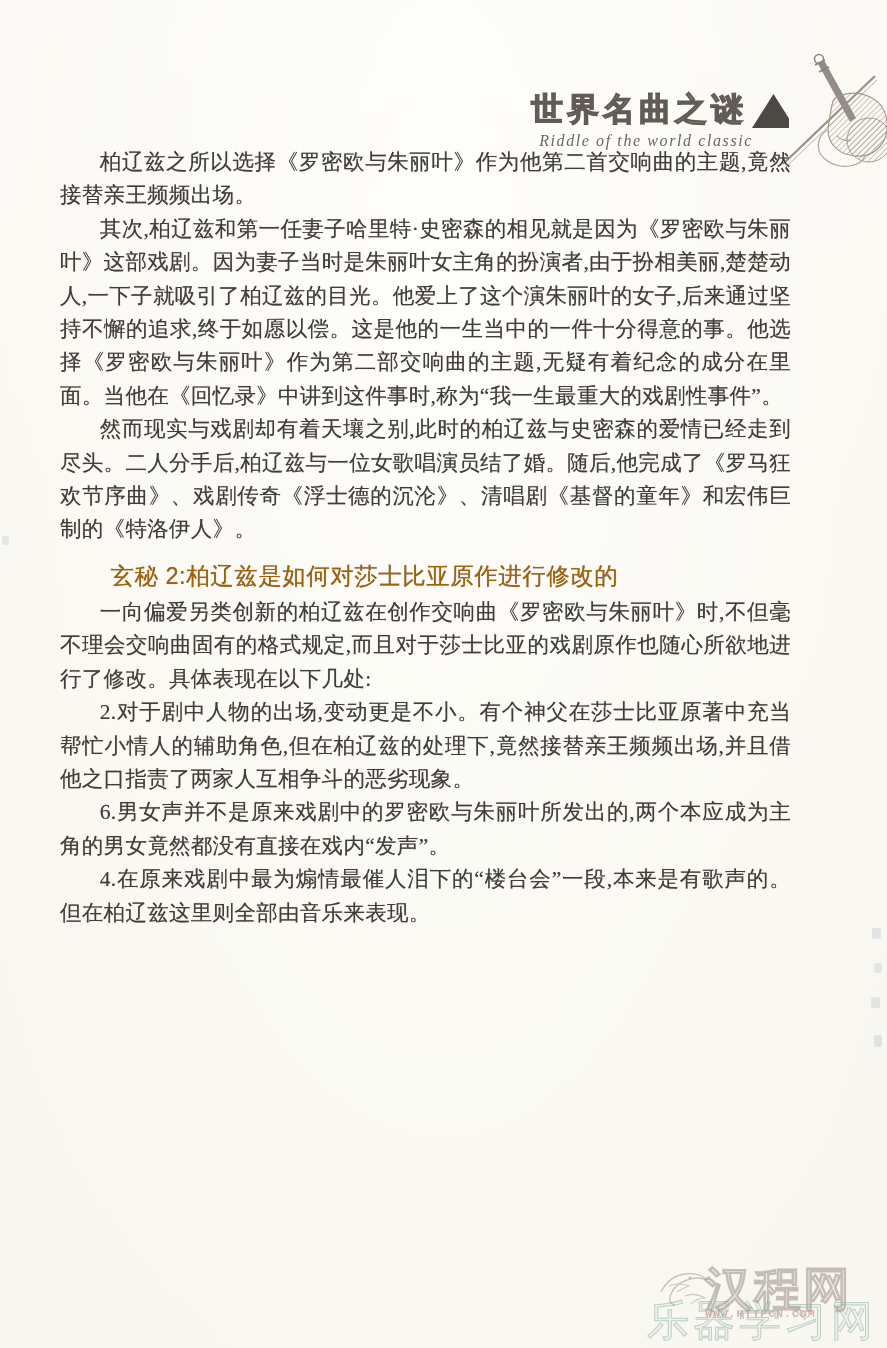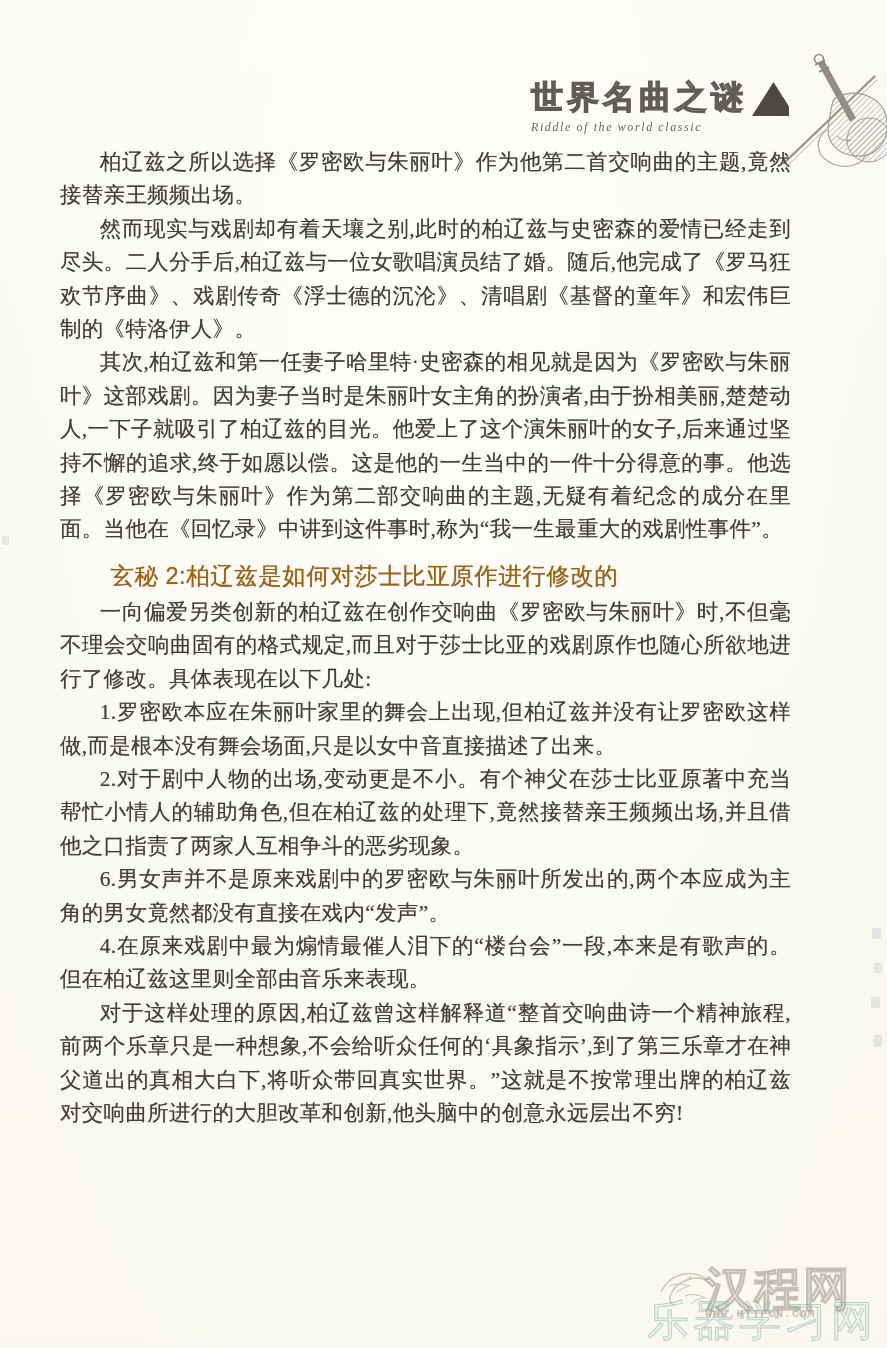--- a/index.html
+++ b/index.html
@@ -7,36 +7,36 @@
     width:887px;height:1348px;overflow:hidden;position:relative;
     background:#fbfaf5;
     background-image:
       radial-gradient(ellipse at 50% 20%, rgba(255,255,252,0.7), rgba(246,244,237,0.35) 85%),
       linear-gradient(180deg,#fcfbf7 0%, #faf9f3 55%, #f9f8f1 100%);
     font-family:"Liberation Serif", serif;
   }
   .page{position:absolute;inset:0;}
 
   
-  .header{position:absolute;top:78px;right:98px;text-align:left;}
+  .header{position:absolute;top:90px;right:98px;text-align:right;}
   .header-row{display:flex;align-items:center;justify-content:flex-end;gap:5px;}
   .header-title{
     font-size:32px;font-weight:bold;letter-spacing:4px;line-height:1;
     color:rgba(96,90,83,0.14);
     -webkit-text-stroke:1.2px #615b54;
     text-shadow:0 0 1px rgba(96,90,83,0.25);
     white-space:nowrap;
   }
   .header-triangle{
     width:37px;height:34px;background:#4c4843;
     clip-path:polygon(0 100%, 58% 0, 100% 72%, 100% 100%);
     margin-top:4px;flex:0 0 auto;
   }
   .header-subtitle{
-    font-style:italic;font-size:12px;letter-spacing:1.6px;color:#6c665f;
+    font-style:italic;font-size:16px;letter-spacing:1.6px;color:#6c665f;
     margin-top:4px;padding-right:36px;white-space:nowrap;
   }
   .violin{position:absolute;top:50px;right:-14px;opacity:0.8;}
 
   
   .content{position:absolute;top:146px;left:60px;width:731px;}
   .para{
     margin:0;text-indent:1.85em;
     font-size:21.5px;line-height:33.4px;letter-spacing:0.3px;
     color:#413d39;text-align:justify;
@@ -111,29 +111,27 @@
   <div class="header">
     <div class="header-row">
       <span class="header-title">世界名曲之谜</span>
       <span class="header-triangle"></span>
     </div>
     <div class="header-subtitle">Riddle of the world classic</div>
   </div>
 
   <div class="content">
     <p class="para">柏辽兹之所以选择《罗密欧与朱丽叶》作为他第二首交响曲的主题,竟然接替亲王频频出场。</p>
+    <p class="para">其次,柏辽兹和第一任妻子哈里特·史密森的相见就是因为《罗密欧与朱丽叶》这部戏剧。因为妻子当时是朱丽叶女主角的扮演者,由于扮相美丽,楚楚动人,一下子就吸引了柏辽兹的目光。他爱上了这个演朱丽叶的女子,后来通过坚持不懈的追求,终于如愿以偿。这是他的一生当中的一件十分得意的事。他选择《罗密欧与朱丽叶》作为第二部交响曲的主题,无疑有着纪念的成分在里面。当他在《回忆录》中讲到这件事时,称为“我一生最重大的戏剧性事件”。</p>
     <p class="para">然而现实与戏剧却有着天壤之别,此时的柏辽兹与史密森的爱情已经走到尽头。二人分手后,柏辽兹与一位女歌唱演员结了婚。随后,他完成了《罗马狂欢节序曲》、戏剧传奇《浮士德的沉沦》、清唱剧《基督的童年》和宏伟巨制的《特洛伊人》。</p>
-    <p class="para">其次,柏辽兹和第一任妻子哈里特·史密森的相见就是因为《罗密欧与朱丽叶》这部戏剧。因为妻子当时是朱丽叶女主角的扮演者,由于扮相美丽,楚楚动人,一下子就吸引了柏辽兹的目光。他爱上了这个演朱丽叶的女子,后来通过坚持不懈的追求,终于如愿以偿。这是他的一生当中的一件十分得意的事。他选择《罗密欧与朱丽叶》作为第二部交响曲的主题,无疑有着纪念的成分在里面。当他在《回忆录》中讲到这件事时,称为“我一生最重大的戏剧性事件”。</p>
     <h2 class="section-heading">玄秘 2:柏辽兹是如何对莎士比亚原作进行修改的</h2>
     <p class="para">一向偏爱另类创新的柏辽兹在创作交响曲《罗密欧与朱丽叶》时,不但毫不理会交响曲固有的格式规定,而且对于莎士比亚的戏剧原作也随心所欲地进行了修改。具体表现在以下几处:</p>
-    <p class="para">1.罗密欧本应在朱丽叶家里的舞会上出现,但柏辽兹并没有让罗密欧这样做,而是根本没有舞会场面,只是以女中音直接描述了出来。</p>
     <p class="para">2.对于剧中人物的出场,变动更是不小。有个神父在莎士比亚原著中充当帮忙小情人的辅助角色,但在柏辽兹的处理下,竟然接替亲王频频出场,并且借他之口指责了两家人互相争斗的恶劣现象。</p>
     <p class="para">6.男女声并不是原来戏剧中的罗密欧与朱丽叶所发出的,两个本应成为主角的男女竟然都没有直接在戏内“发声”。</p>
     <p class="para">4.在原来戏剧中最为煽情最催人泪下的“楼台会”一段,本来是有歌声的。但在柏辽兹这里则全部由音乐来表现。</p>
-    <p class="para">对于这样处理的原因,柏辽兹曾这样解释道“整首交响曲诗一个精神旅程,前两个乐章只是一种想象,不会给听众任何的‘具象指示’,到了第三乐章才在神父道出的真相大白下,将听众带回真实世界。”这就是不按常理出牌的柏辽兹对交响曲所进行的大胆改革和创新,他头脑中的创意永远层出不穷!</p>
   </div>
 
   <div class="bleed b1"></div>
   <div class="bleed b2"></div>
   <div class="bleed b3"></div>
   <div class="bleed b4"></div>
   <div class="bleed b5"></div>
 
   <div class="watermark">
     <svg class="wm-logo" width="58" height="52" viewBox="0 0 58 52">

